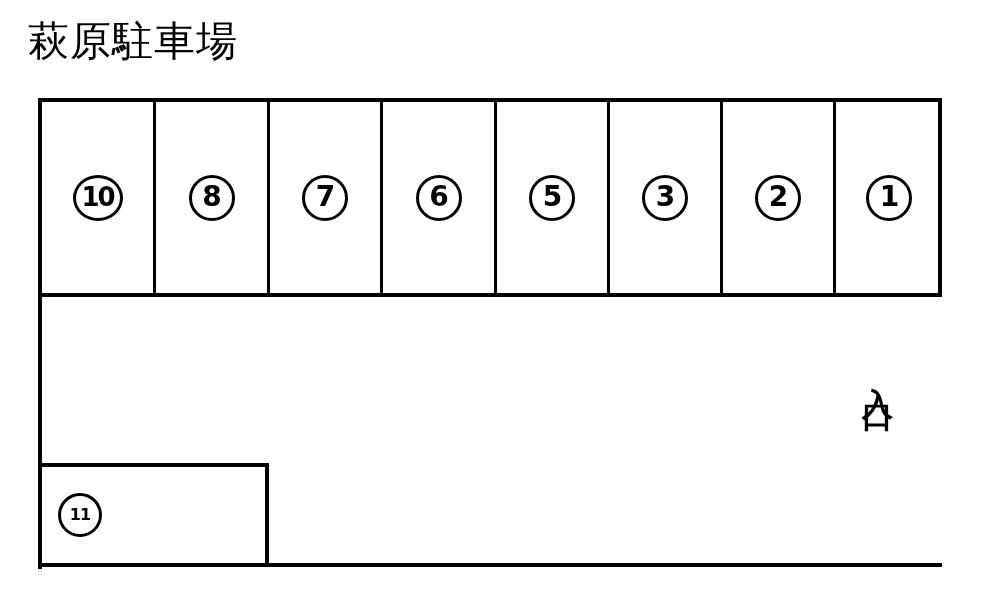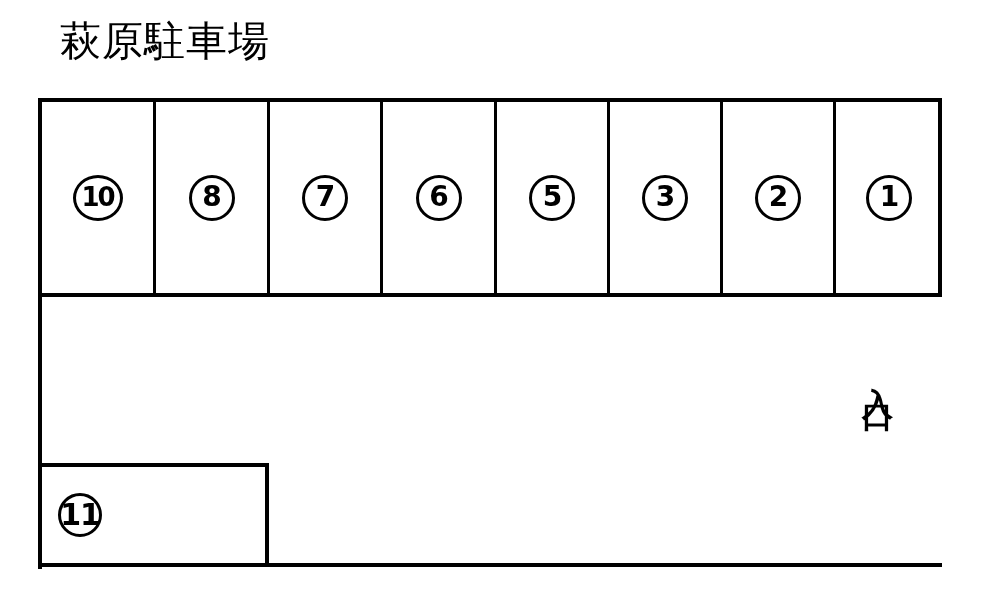--- a/index.html
+++ b/index.html
@@ -23,21 +23,20 @@
   #title {
     position: absolute;
     left: 28px;
     top: 16px;
     font-size: 41px;
     line-height: 50px;
     letter-spacing: 1px;
     color: #000000;
     font-weight: 400;
     white-space: nowrap;
-    margin-left: 32px;
   }
 
   
   #diagram {
     position: absolute;
     left: 0;
     top: 0;
     width: 982px;
     height: 609px;
   }
@@ -130,21 +129,21 @@
     font-size: 31px;
     font-weight: 700;
     color: #000000;
     white-space: nowrap;
     letter-spacing: -1px;
   }
   #kei-stall .circled {
     width: 44px;
     height: 44px;
     border-width: 3px;
-    font-size: 30px;
+    font-size: 16px;
     margin-right: 1px;
   }
 
   
   #entrance-label {
     position: absolute;
     left: 864px;
     top: 362px;
     width: 40px;
     font-size: 31px;

